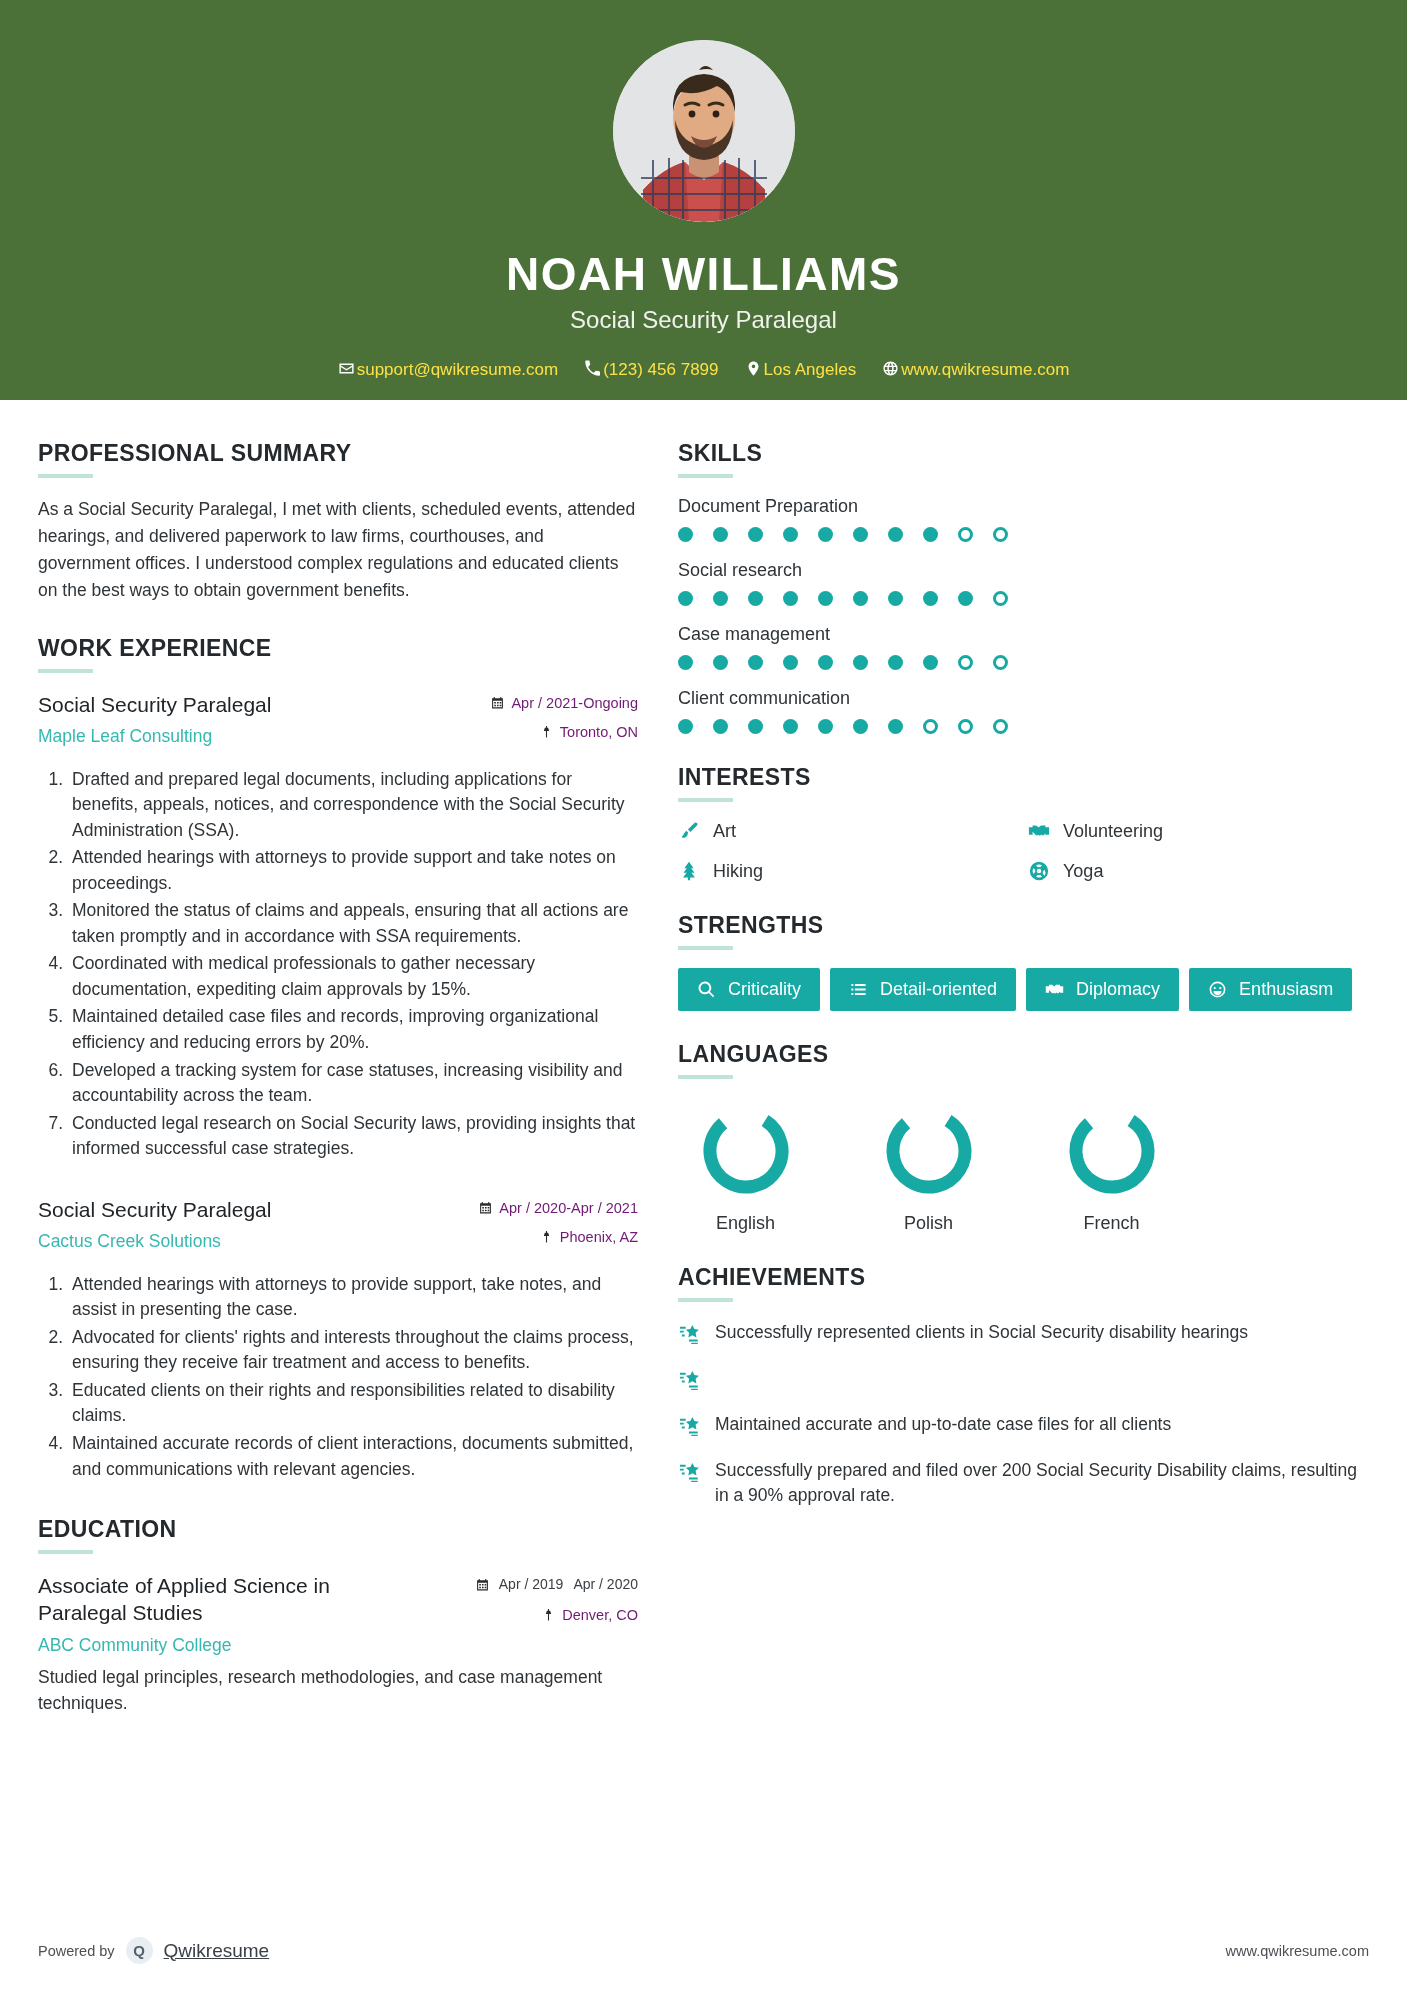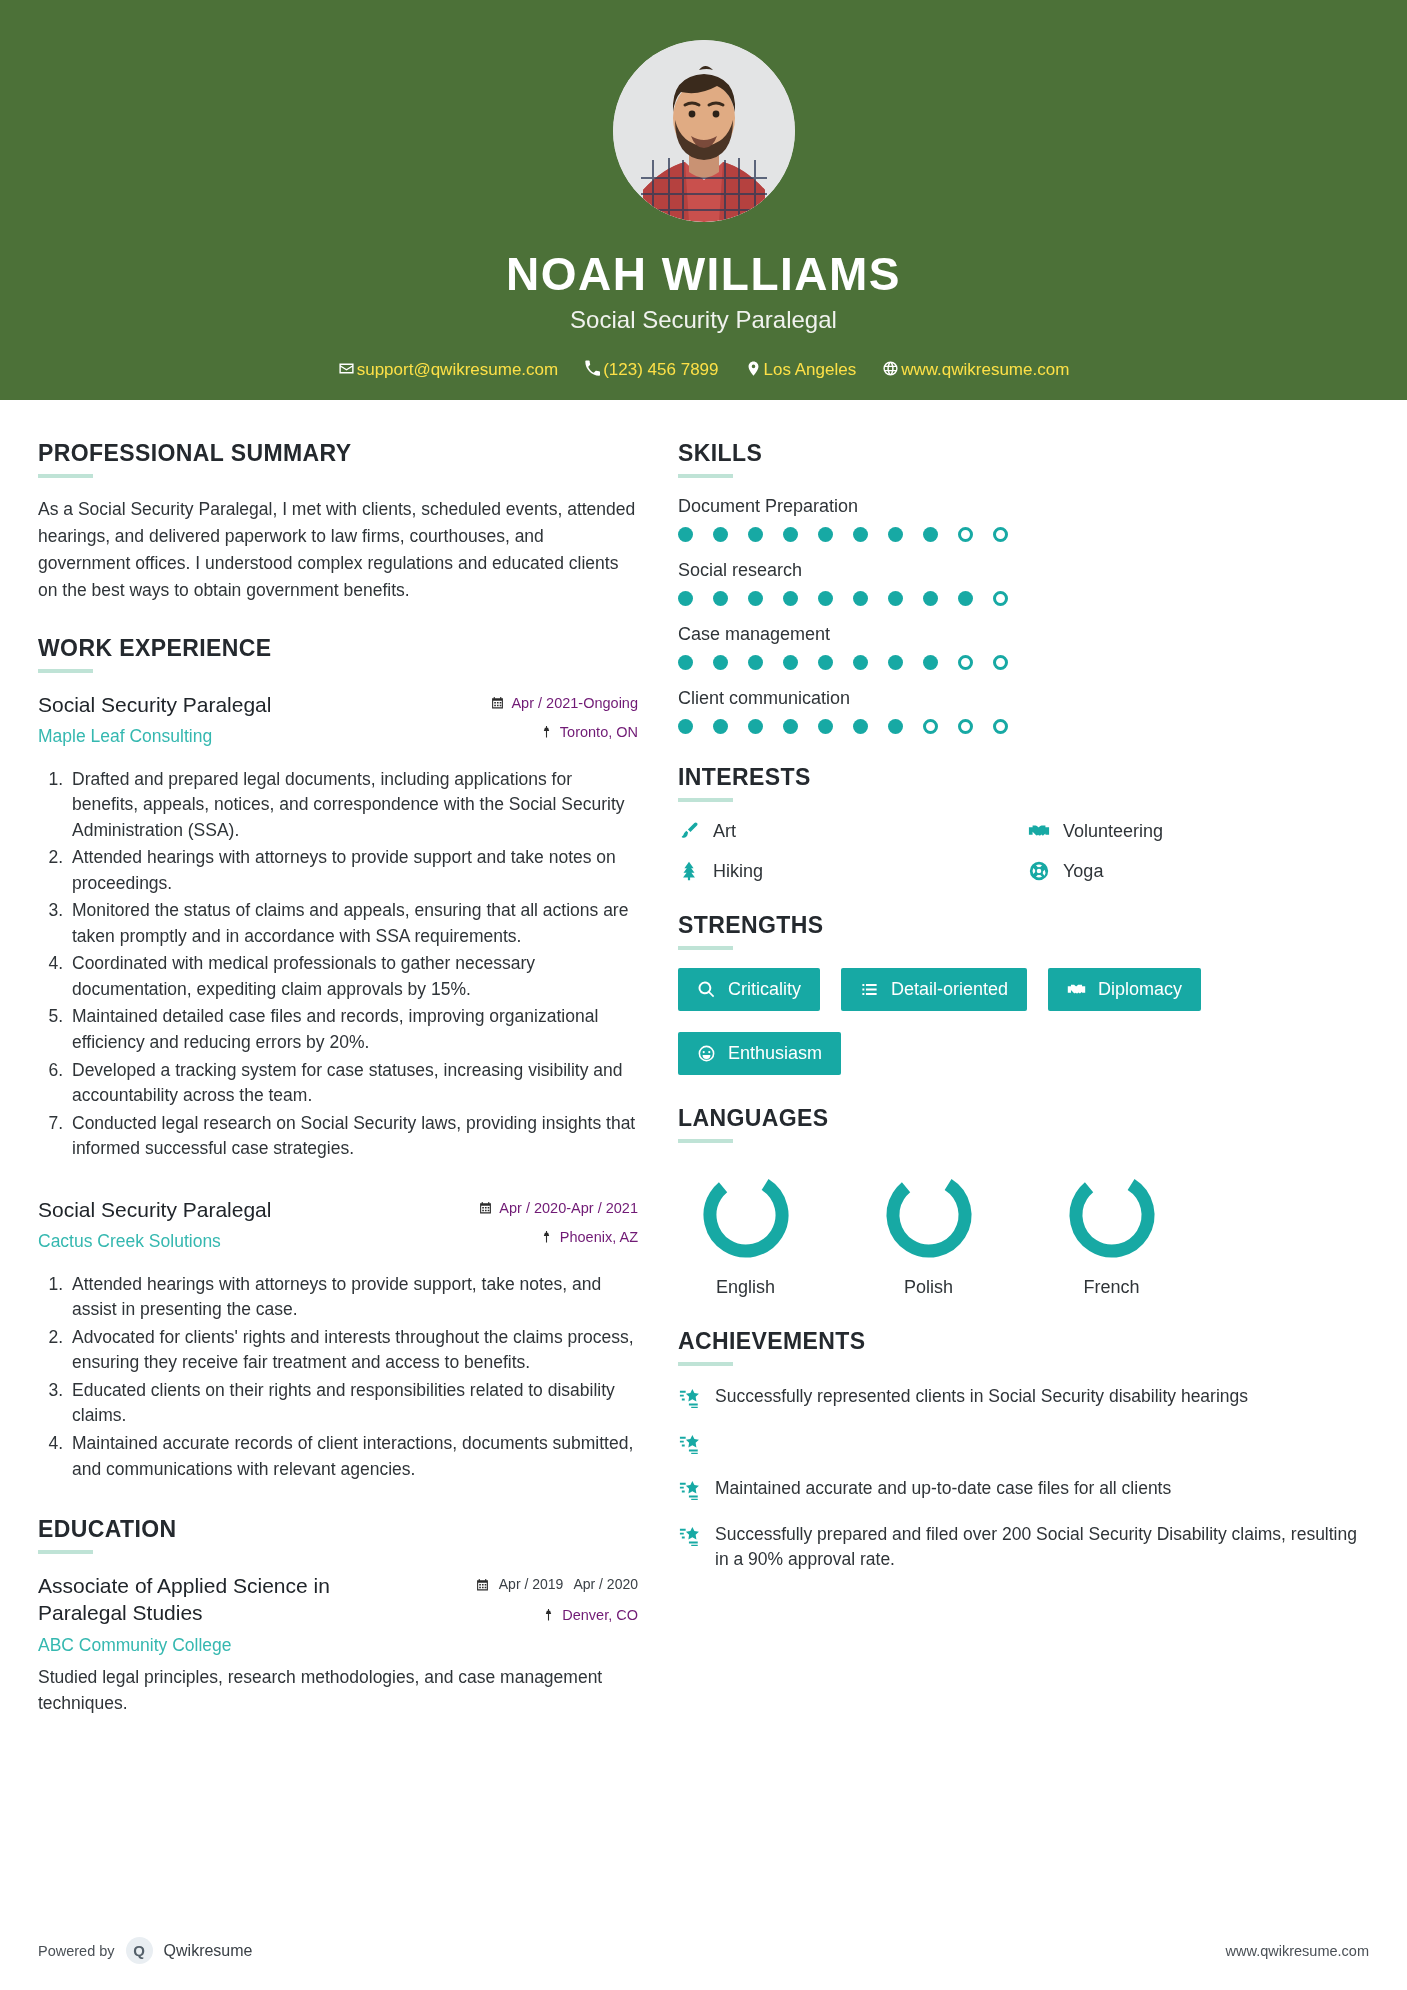--- a/index.html
+++ b/index.html
@@ -206,21 +206,21 @@
     font-size: 18px;
     color: #2f3438;
   }
   .interest .ii { width: 22px; height: 22px; display:inline-flex; align-items:center; justify-content:center; flex:none; }
   .interest .ii svg { width:100%; height:100%; fill:#17a9a4; }
 
   
   .strengths-wrap {
     display: flex;
     flex-wrap: wrap;
-    gap: 21px;
+    gap: 10px;
     text-align: center;
   }
   .strength-chip {
     background: #17a9a4;
     color: #ffffff;
     font-size: 18px;
     padding: 11px 19px;
     display: inline-flex;
     align-items: center;
     gap: 12px;
@@ -278,22 +278,23 @@
     border-radius: 50%;
     background: #e9eef2;
     display: inline-flex;
     align-items: center;
     justify-content: center;
     color: #54606a;
     font-size: 15px;
     font-weight: 700;
   }
   .brand-name {
-    font-size: 16px;
+    font-size: 19px;
     color: #3a4046;
+    text-decoration: underline;
   }
   .footer-url { font-size: 14.5px; color: #4a5056; }
 </style>
 </head>
 <body>
 
 <div class="page">
 
   <div class="header">
 

